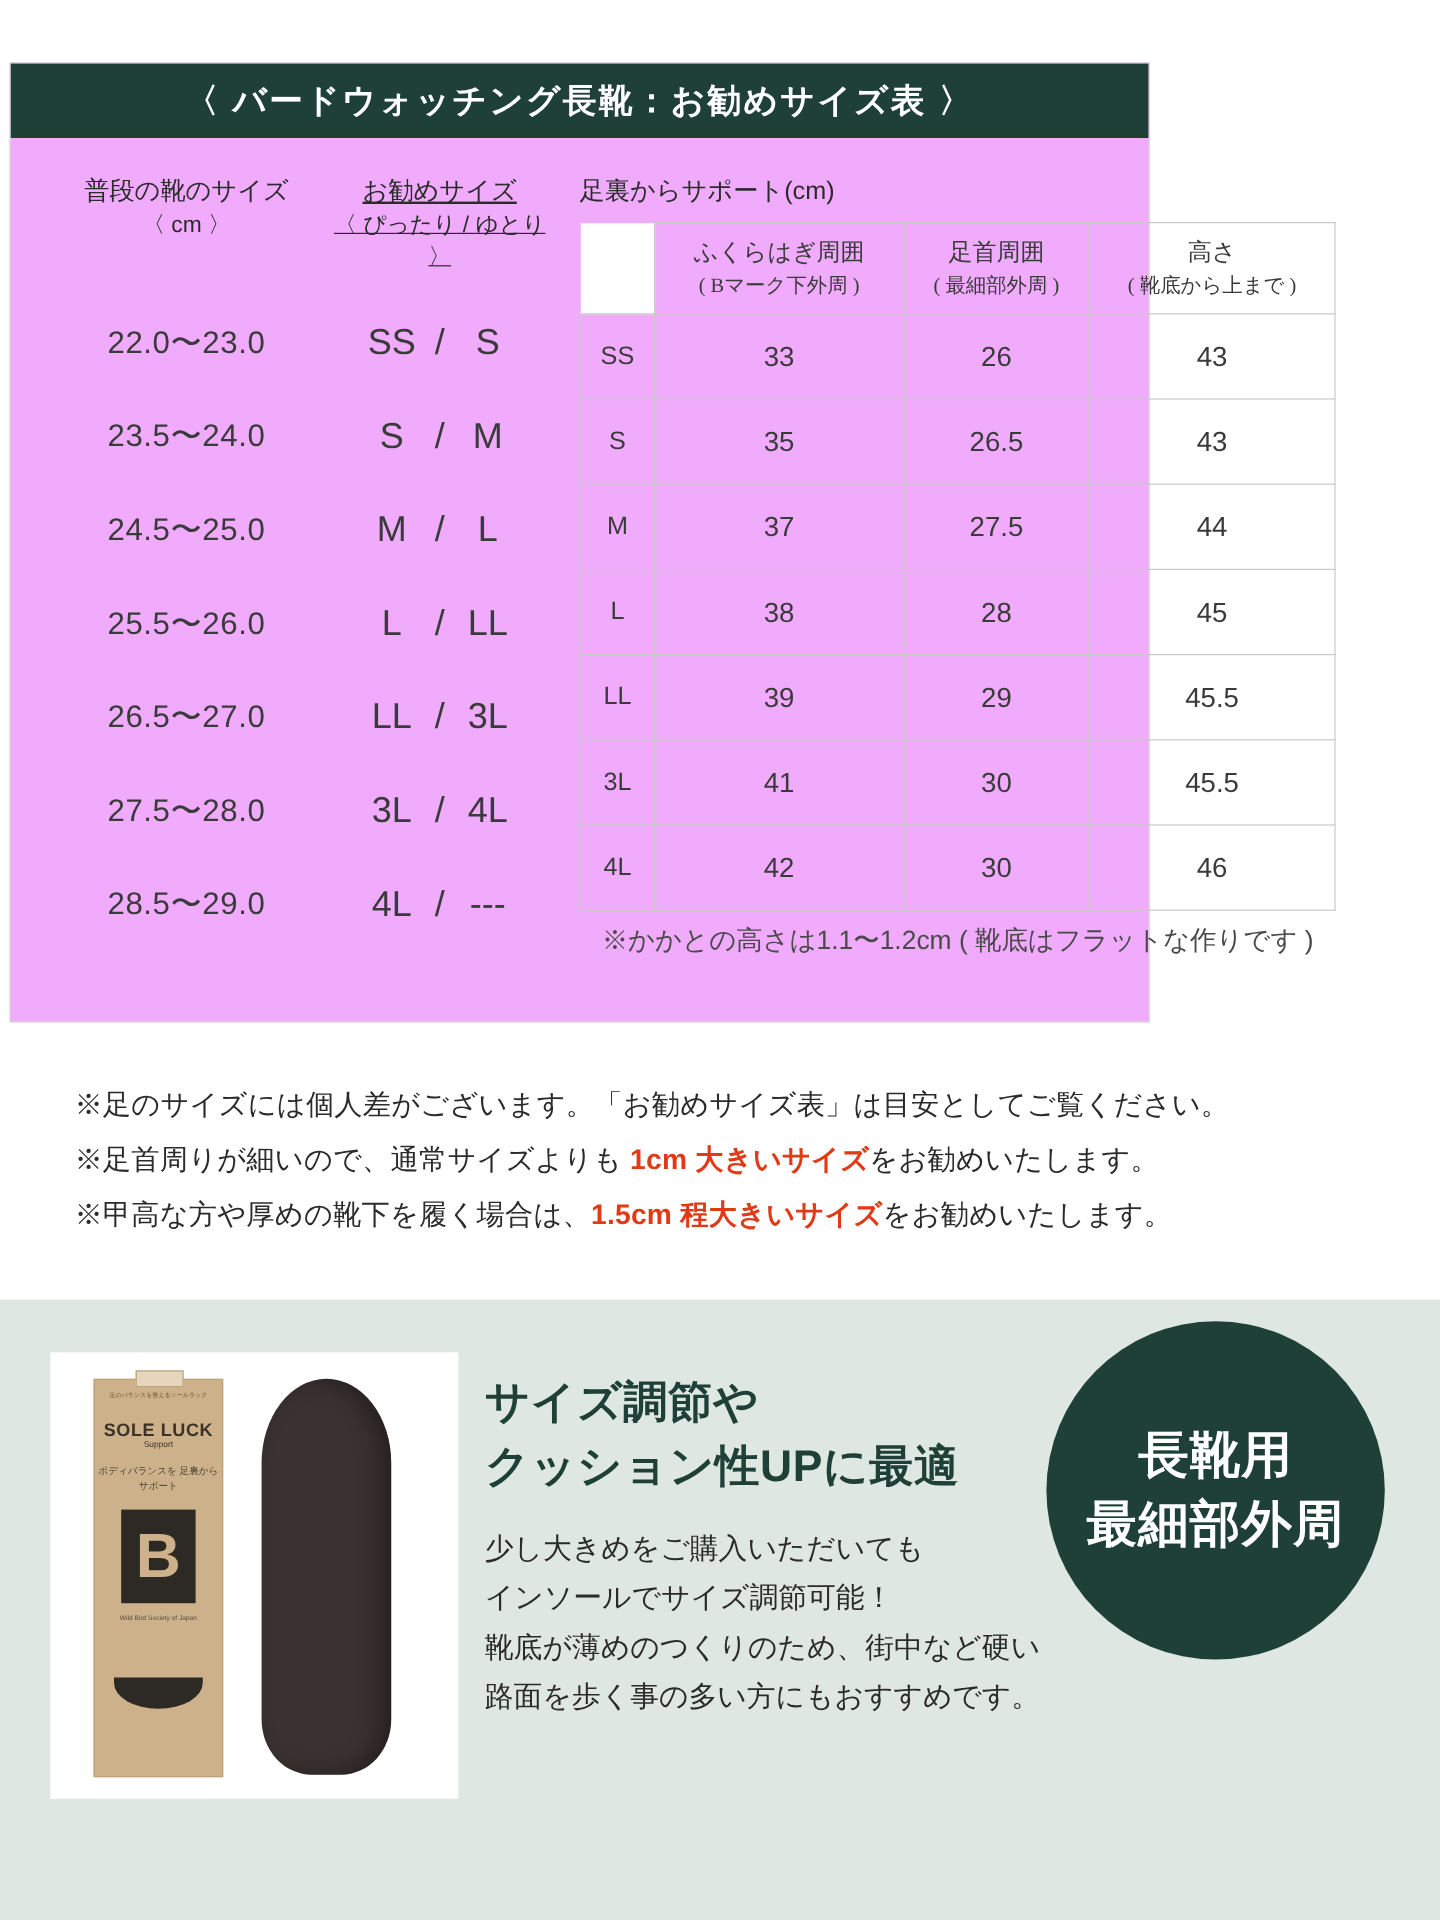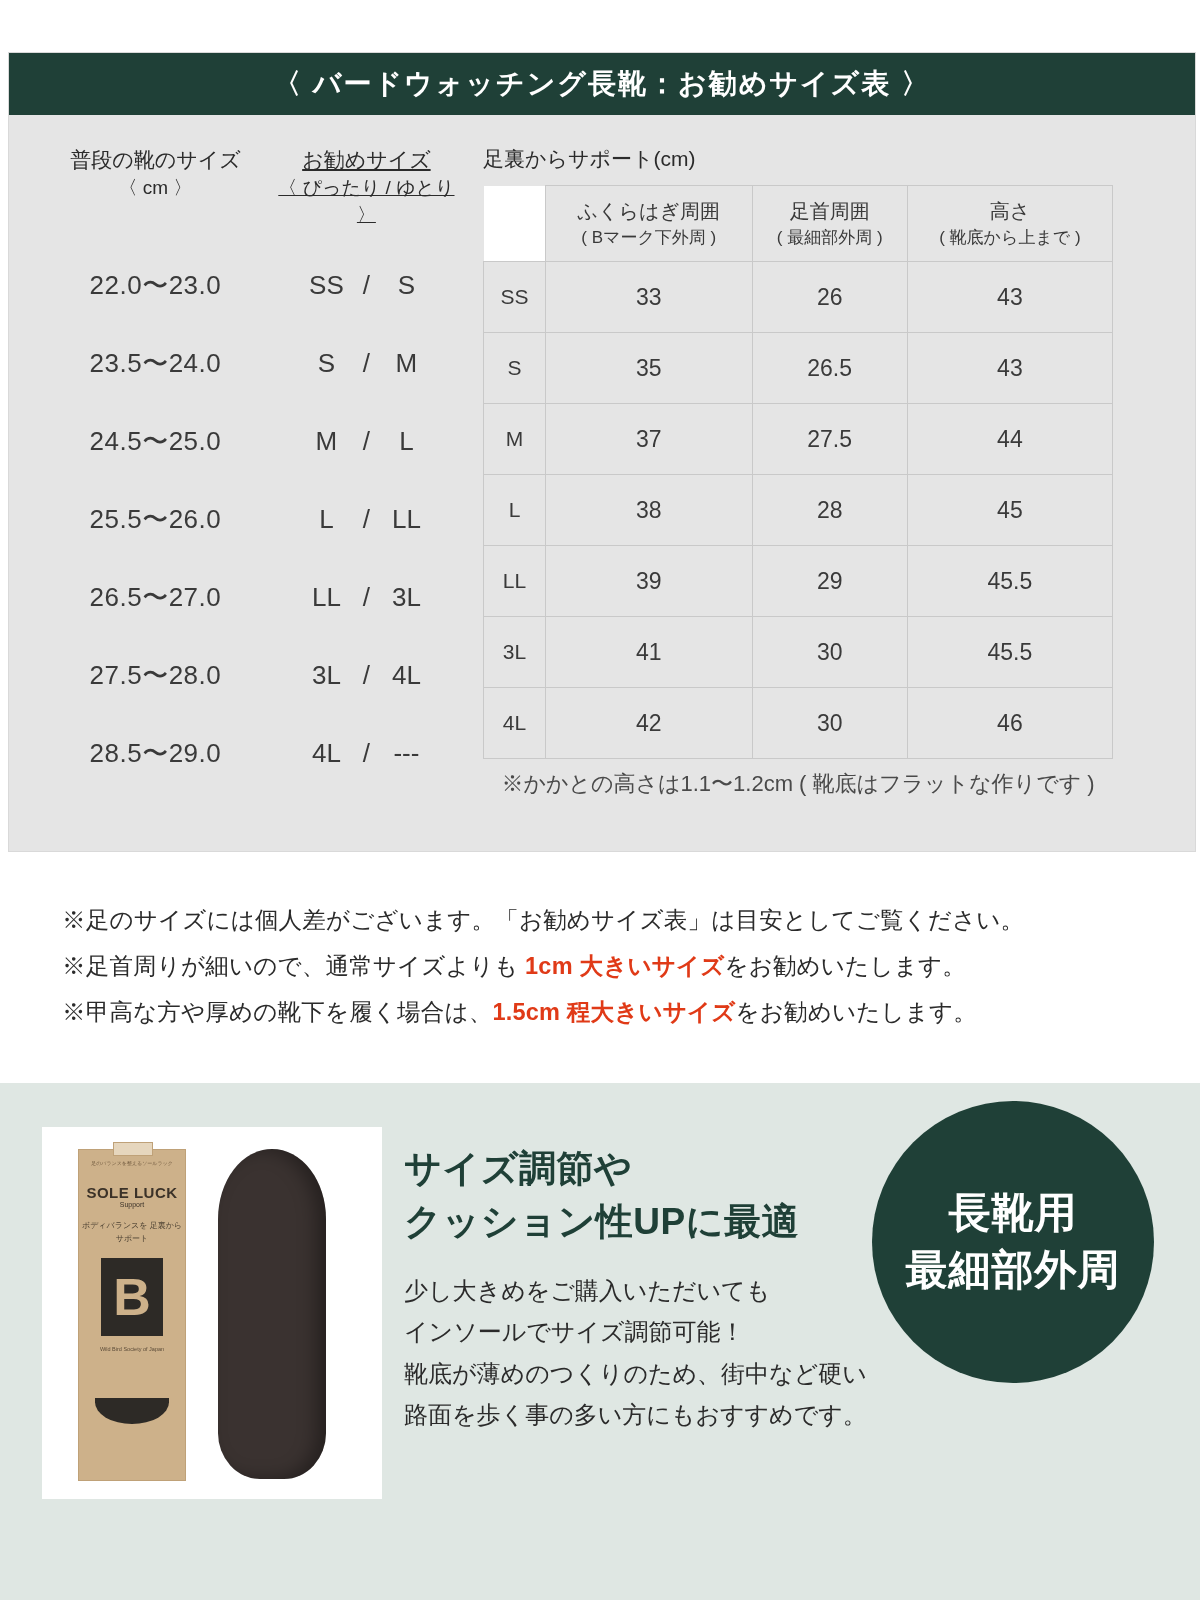--- a/index.html
+++ b/index.html
@@ -8,23 +8,23 @@
     background: #ffffff;
     font-family: "Liberation Sans", sans-serif;
     color: #2b2b2b;
   }
   body { position: relative; overflow: hidden; }
 
   
   .chart-card {
     position: absolute;
     left: 8px; top: 52px;
-    width: 1188px; height: 800px;
+    width: 950px; height: 800px;
     border: 1px solid #d9d9d9;
-    background: #e5e5e5;
+    background: #f0abfc;
   }
   .chart-header {
     height: 62px;
     background: #1f4037;
     color: #ffffff;
     display: flex; align-items: center; justify-content: center;
     font-size: 28px; letter-spacing: 2px; font-weight: 700;
   }
   .chart-body {
     display: flex;
@@ -52,21 +52,21 @@
     display: flex;
     align-items: center;
     height: 78px;
   }
   .left-row .size-cm {
     width: 228px; text-align: center;
     font-size: 26px; color: #3a3a3a; letter-spacing: 0.5px;
   }
   .left-row .rec {
     width: 200px; text-align: center;
-    font-size: 26px; color: #3a3a3a;
+    font-size: 30px; color: #3a3a3a;
   }
   .left-row .rec .a { display:inline-block; width: 46px; text-align:center; }
   .left-row .rec .sl { display:inline-block; width: 34px; text-align:center; }
   .left-row .rec .b { display:inline-block; width: 46px; text-align:center; }
 
   
   .right-col { flex: 1; padding-left: 18px; }
   .right-title { font-size: 21px; margin-bottom: 12px; color: #2b2b2b; }
   table.meas {
     border-collapse: collapse;
@@ -76,20 +76,21 @@
     border: 1px solid #c9c9c9;
     text-align: center;
     color: #3a3a3a;
   }
   table.meas thead th {
     height: 76px;
     font-weight: 400;
     font-size: 20px;
     line-height: 1.45;
     padding: 4px 2px;
+    font-family: Liberation Serif, serif;
   }
   table.meas thead th .sub { font-size: 17px; display:block; }
   table.meas thead th.corner { border-top: none; border-left: none; width: 62px; background: #fff; }
   table.meas tbody td { height: 71px; font-size: 23px; }
   table.meas tbody td.rowlab { font-size: 21px; width: 62px; }
   .note-small {
     margin-top: 10px;
     font-size: 22px;
     color: #4a4a4a;
     width: 630px;

